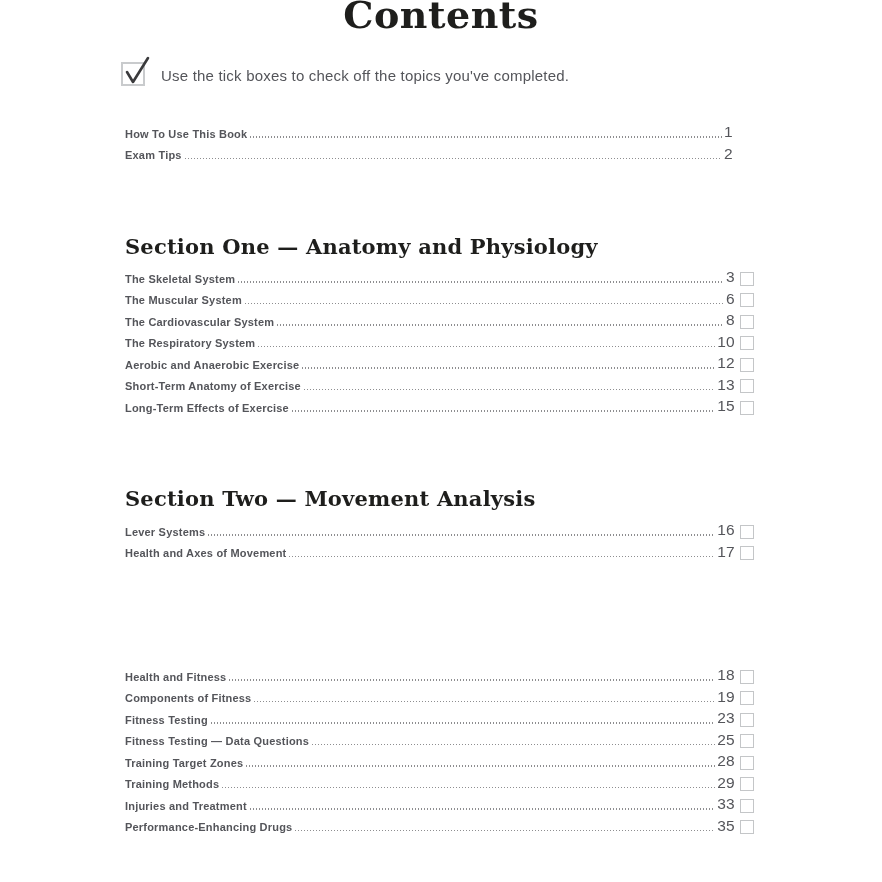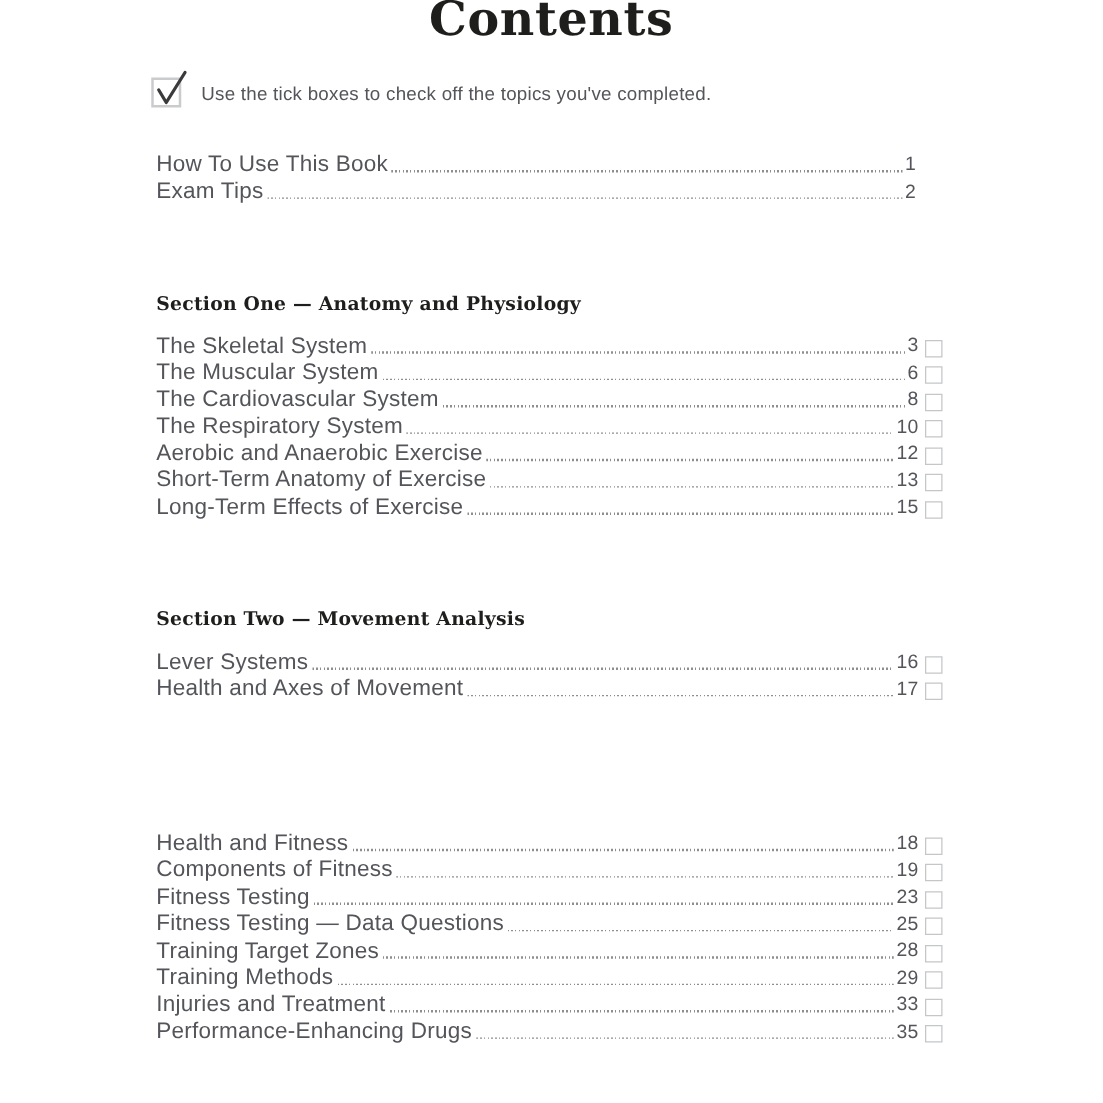--- a/index.html
+++ b/index.html
@@ -29,31 +29,31 @@
     position:relative;flex:0 0 auto;
   }
   .note-box svg{position:absolute;left:1px;top:-7px;overflow:visible;}
   .note-text{
     margin-left:16px;margin-top:5px;font-size:15px;color:var(--body-text);
     letter-spacing:0.2px;
   }
 
   .block{position:absolute;left:125px;width:629px;}
   .sec-heading{
-    font-family:"DejaVu Serif", serif;font-weight:bold;font-size:15px;
+    font-family:"DejaVu Serif", serif;font-weight:bold;font-size:21px;
     line-height:1;color:var(--heading);letter-spacing:0.2px;white-space:nowrap;
   }
 
   .row{
     display:flex;align-items:flex-end;height:21.5px;width:629px;
   }
   .row.no-box{padding-right:21px;}
   .t{
-    font-size:18px;line-height:1;color:var(--body-text);
-    white-space:nowrap;letter-spacing:0.2px;padding-bottom:2px;
+    font-size:11px;line-height:1;color:var(--body-text);
+    white-space:nowrap;letter-spacing:0.2px;padding-bottom:2px;font-weight:bold;
   }
   .leader{
     flex:1;height:1.5px;align-self:flex-end;margin:0 2px 4px 3px;
     background:repeating-linear-gradient(to right,var(--leader-dots) 0 1.2px,transparent 1.2px 3px);
   }
   .pg{
     font-size:15.5px;line-height:1;color:var(--body-text);
     letter-spacing:0.3px;padding-bottom:2px;
   }
   .box{

